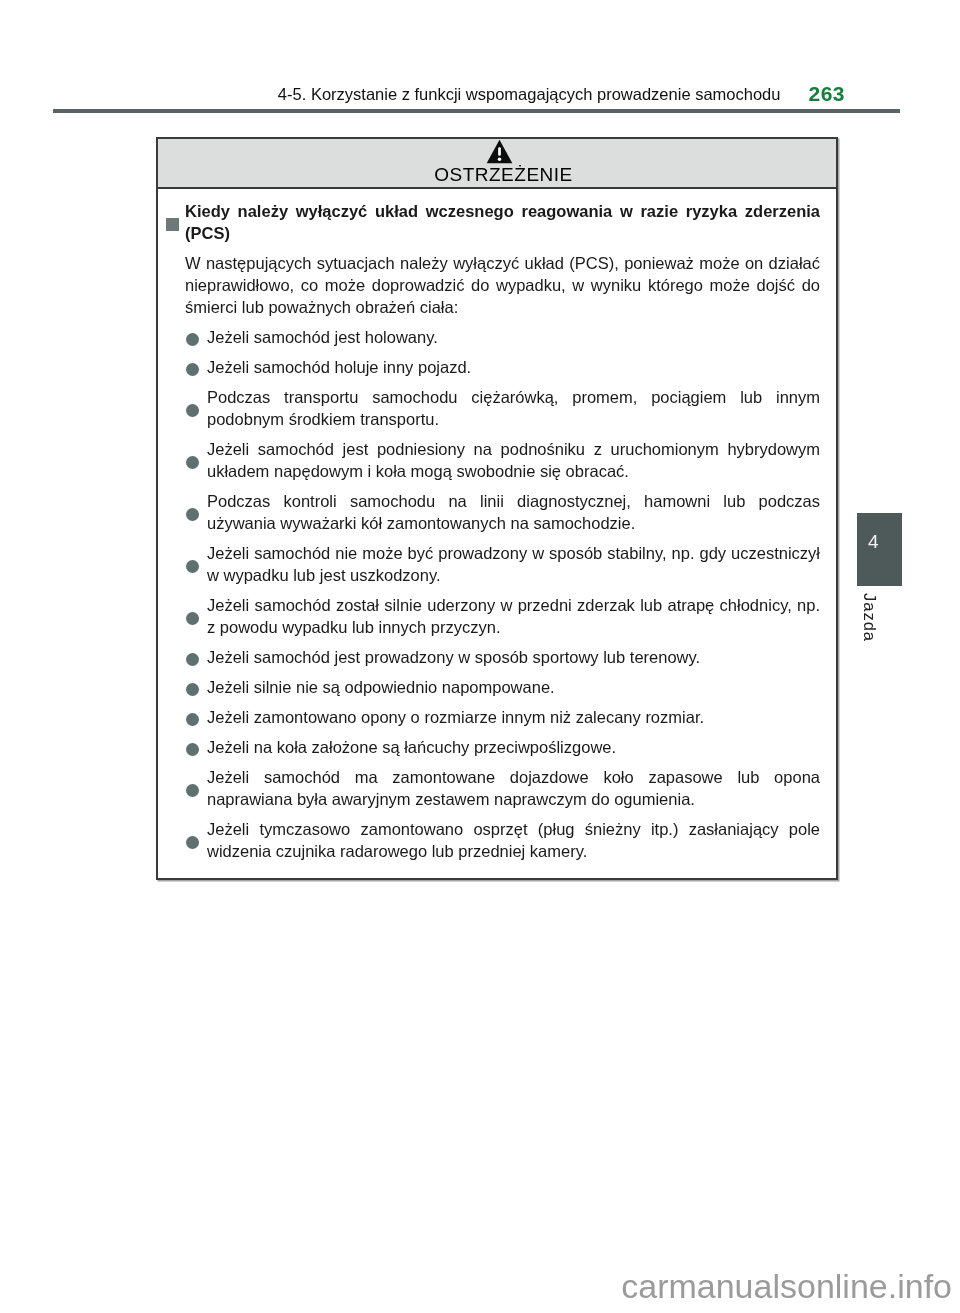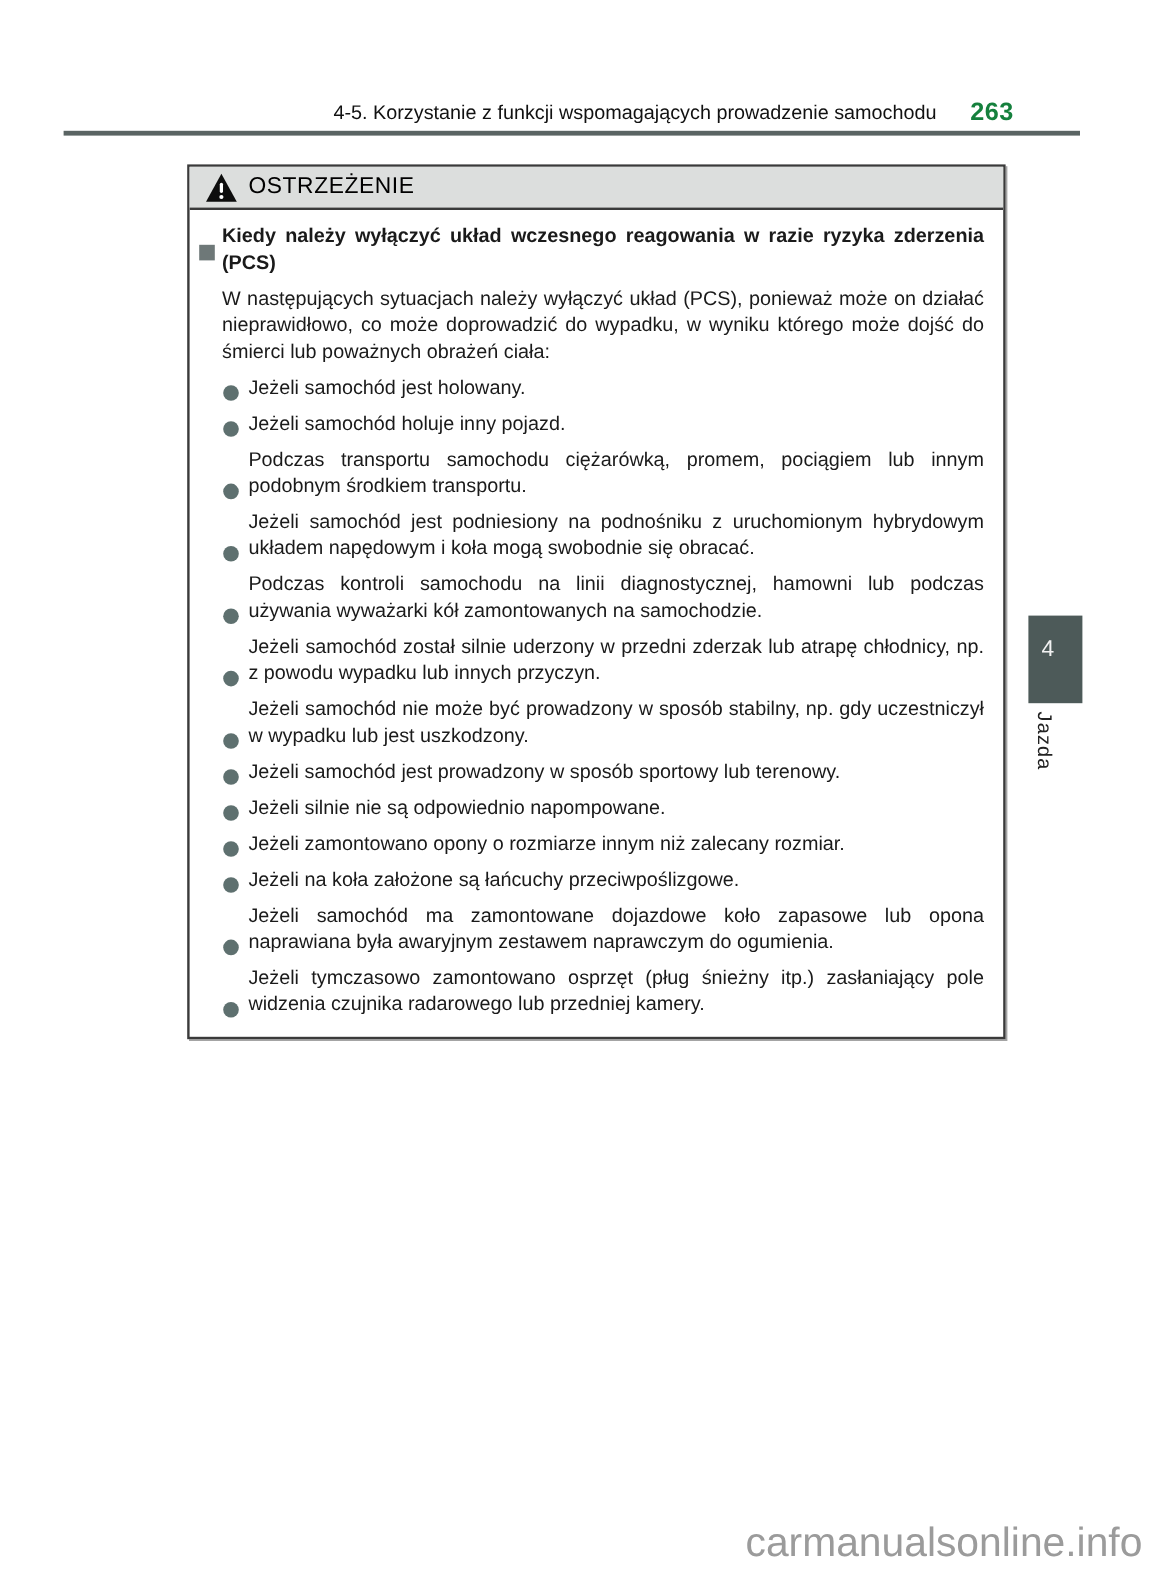--- a/index.html
+++ b/index.html
@@ -44,26 +44,27 @@
   
   .warning-box {
     position: absolute;
     top: 137px; left: 156px;
     width: 682px;
     border: 2px solid #3a3a3a;
     box-shadow: 1.5px 1.5px 0 rgba(90,90,90,0.55);
     background: #ffffff;
   }
   .warning-header {
-    height: 36px;
+    height: 50px;
     background: #dcdedd;
     border-bottom: 2px solid #3a3a3a;
     display: flex;
     align-items: center;
     padding-left: 13px;
+    flex-direction: column;
   }
   .warning-header .tri-icon { display: inline-flex; margin-right: 9px; }
   .warning-title {
     font-size: 19px;
     color: #000;
     letter-spacing: 0.5px;
   }
   .warning-content {
     padding: 11px 16px 14px 8px;
     font-size: 16.5px;
@@ -88,21 +89,21 @@
   }
 
   .intro-text {
     margin: 0 0 8px 19px;
     text-align: justify;
   }
 
   ul.bullet-list { list-style: none; }
   ul.bullet-list li {
     display: flex;
-    align-items: flex-end;
+    align-items: center;
     margin-bottom: 8px;
   }
   ul.bullet-list li:last-child { margin-bottom: 2px; }
   .circle-bullet {
     flex: 0 0 13px;
     width: 13px; height: 13px;
     border-radius: 50%;
     background: #5e706f;
     margin: 4px 8px 0 20px;
   }
@@ -186,25 +187,25 @@
         <li>
             <span class="circle-bullet"></span>
             <span class="li-text">Jeżeli samochód jest podniesiony na podnośniku z uruchomionym hybrydowym układem napędowym i koła mogą swobodnie się obracać.</span>
           </li>
         <li>
             <span class="circle-bullet"></span>
             <span class="li-text">Podczas kontroli samochodu na linii diagnostycznej, hamowni lub podczas używania wyważarki kół zamontowanych na samochodzie.</span>
           </li>
         <li>
             <span class="circle-bullet"></span>
+            <span class="li-text">Jeżeli samochód nie może być prowadzony w sposób stabilny, np. gdy uczestniczył w wypadku lub jest uszkodzony.</span>
+          </li>
+        <li>
+            <span class="circle-bullet"></span>
             <span class="li-text">Jeżeli samochód został silnie uderzony w przedni zderzak lub atrapę chłodnicy, np. z powodu wypadku lub innych przyczyn.</span>
-          </li>
-        <li>
-            <span class="circle-bullet"></span>
-            <span class="li-text">Jeżeli samochód nie może być prowadzony w sposób stabilny, np. gdy uczestniczył w wypadku lub jest uszkodzony.</span>
           </li>
         <li>
             <span class="circle-bullet"></span>
             <span class="li-text">Jeżeli samochód jest prowadzony w sposób sportowy lub terenowy.</span>
           </li>
         <li>
             <span class="circle-bullet"></span>
             <span class="li-text">Jeżeli silnie nie są odpowiednio napompowane.</span>
           </li>
         <li>

